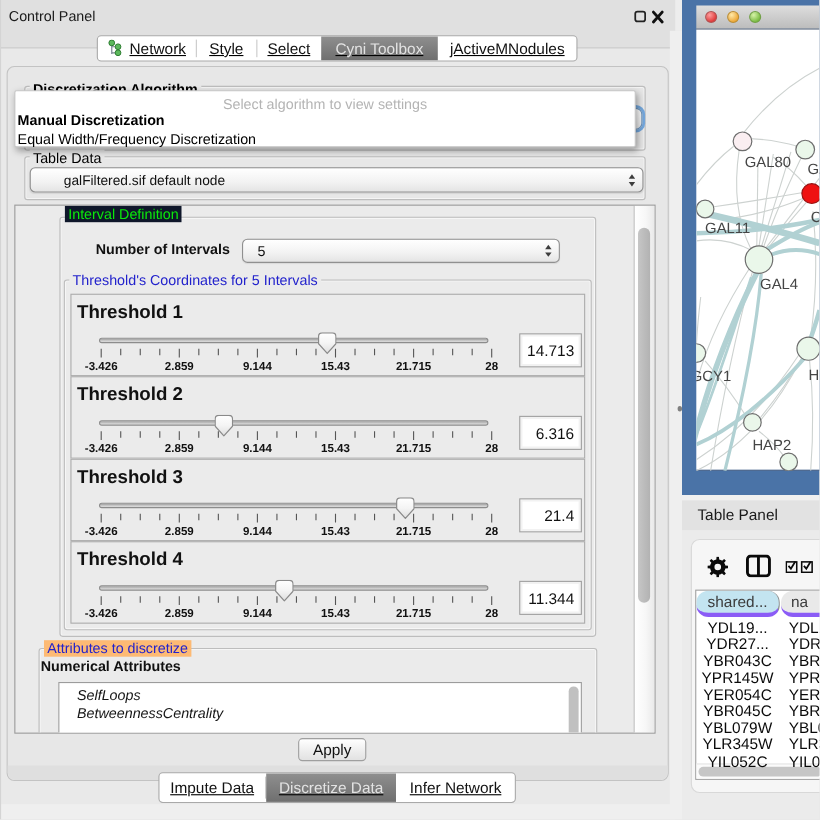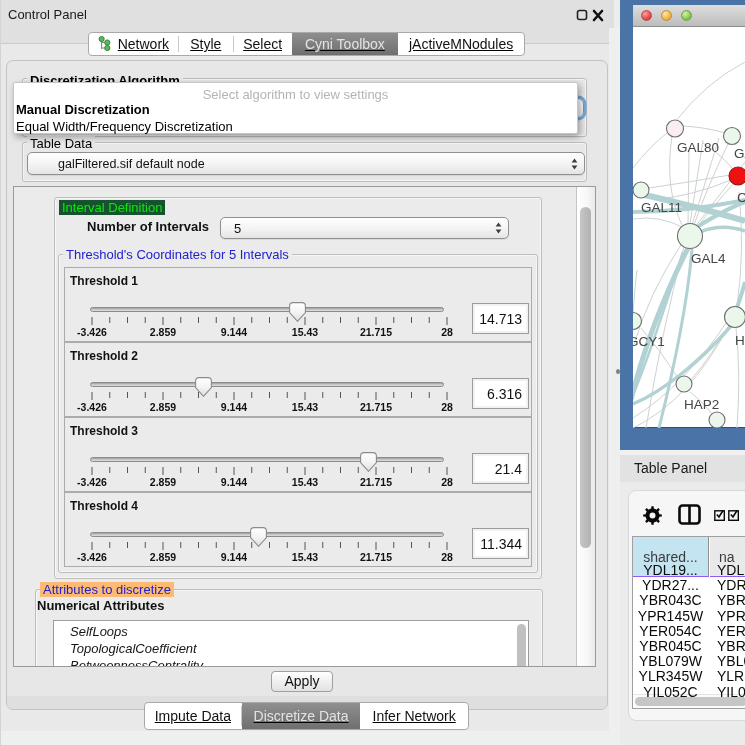--- a/index.html
+++ b/index.html
@@ -45,21 +45,21 @@
 #scrollpane { left:13px; top:186px; width:583px; height:481px; border:1px solid #9a9a9a;
   background:#ebebeb; overflow:hidden; }
 #vsb { position:absolute; right:0; top:0; width:19px; height:100%;
   background:linear-gradient(90deg,#ffffff,#f7f7f7 55%,#e9e9e9); border-left:1px solid #c4c4c4; }
 #vsb .thumb { position:absolute; left:3px; top:20px; width:11px; height:341px;
   border-radius:6px; background:linear-gradient(90deg,#c6c6c6,#b2b2b2); }
 
 
 .thp { position:absolute; left:50px; width:468px; height:75px; border:1px solid #ababab;
   background:#ebebeb; }
-.thp .lbl { position:absolute; left:5px; top:6px; font-size:12px; font-weight:bold; color:#111; }
+.thp .lbl { position:absolute; left:5px; top:6px; font-size:17px; font-weight:bold; color:#111; }
 .track { position:absolute; left:25px; top:39px; width:354px; height:5px; border-radius:3px;
   background:linear-gradient(#9d9d9d,#c9c9c9 55%,#dedede); border:1px solid #8c8c8c; }
 .sthumb { position:absolute; top:34px; width:17px; height:20px; }
 .valbox { position:absolute; left:407px; top:35px; width:57px; height:31px; background:#fff;
   border:1px solid #9c9c9c; box-shadow:inset 0 0 0 2px #f2f2f2; }
 .valbox span { position:absolute; right:6px; top:50%; transform:translateY(-50%);
   font-size:14px; color:#111; }
 
 
 #attrlist { position:absolute; left:39px; top:433px; width:476px; height:86px;
@@ -82,23 +82,23 @@
   border-bottom:1px solid #2d4d7b; }
 
 #tpstrip { left:620px; top:455px; width:125px; height:27px; background:#e2e2e2; }
 #tpstrip .t { position:absolute; left:14px; top:5px; font-size:14px; color:#1a1a1a; }
 #tablepanel { left:628px; top:490px; width:125px; height:231px; background:#f6f6f6;
   border:1px solid #d8d8d8; border-radius:8px; }
 
 
 #tbl { position:absolute; left:3px; top:45px; width:122px; height:173px; background:#fff;
   border:1px solid #9f9f9f; overflow:hidden; }
-#tbl .hdr { position:absolute; top:0; height:40px; border-right:1px solid #8f8f8f;
-  border-bottom:1px solid #8b5cf6; font-size:14px; color:#3c3c3c;
-  display:flex; align-items:center; justify-content:center; }
+#tbl .hdr { position:absolute; top:0; height:24px; border-right:1px solid #8f8f8f;
+  border-bottom:4px solid #8b5cf6; font-size:14px; color:#3c3c3c;
+  display:flex; align-items:center; justify-content:center;border-radius:11px; }
 #tbl .row { position:absolute; width:200px; font-size:14px; color:#0a0a0a; }
 #tbl .c1 { position:absolute; left:0; width:75px; text-align:center; }
 #tbl .c2 { position:absolute; left:84px; }
 #hsb { position:absolute; left:0; bottom:0; width:100%; height:14px; background:#fbfbfb;
   border-top:1px solid #e4e4e4; }
 #hsb .thumb { position:absolute; left:2px; top:2px; width:112px; height:9px;
   background:#c6c6c6; border-radius:5px; }
 </style>
 </head>
 <body>
@@ -153,21 +153,21 @@
        border:1px solid #c6c6c6;border-radius:2px;box-shadow:2px 3px 7px rgba(0,0,0,0.35)">
     <div style="position:absolute;left:0;top:4px;width:100%;text-align:center;
          font-size:13px;color:#b4b4b4">Select algorithm to view settings</div>
     <div style="position:absolute;left:2px;top:19px;font-size:13px;font-weight:bold;color:#000">Manual Discretization</div>
     <div style="position:absolute;left:2px;top:36px;font-size:13px;color:#000">Equal Width/Frequency Discretization</div>
   </div>
 
   <div id="scrollpane" class="abs">
 
     <div class="group" style="left:39.5px;top:10px;width:488px;height:382px"></div>
-    <div class="gtitle" style="left:45px;top:13px;color:#0be80b;background:#14532d">Interval Definition</div>
+    <div class="gtitle" style="left:45px;top:0;color:#0be80b;background:#0f172a">Interval Definition</div>
     <div class="abs" style="left:73px;top:32px;font-size:13px;font-weight:bold;color:#111">Number of Intervals</div>
     <div class="combo" style="left:206px;top:30px;width:289px;height:22px">
       <span class="ct" style="left:13px">5</span>
       <svg class="ar" style="right:6px" width="7" height="12" viewBox="0 0 7 12">
         <path d="M3.5 0.5 L6.4 4.5 H0.6 Z" fill="#3d3d3d"></path>
           <path d="M3.5 11.5 L0.6 7.5 H6.4 Z" fill="#3d3d3d"></path>
       </svg>
     </div>
 
     <div class="group" style="left:44px;top:67px;width:480px;height:319px"></div>
@@ -356,21 +356,20 @@
         <div class="valbox">
           <span>11.344</span>
         </div>
       </div>
 
     <div class="group" style="left:21px;top:402px;width:508px;height:120px"></div>
     <div class="gtitle" style="left:26px;top:395px;color:#2222cc;background:#fdba74">Attributes to discretize</div>
     <div class="abs" style="left:23px;top:411px;font-size:13px;font-weight:bold;color:#111">Numerical Attributes</div>
     <div id="attrlist">
       <div>SelfLoops</div>
-      <div>TopologicalCoefficient</div>
       <div>BetweennessCentrality</div>
       <div class="lsb"></div>
     </div>
 
     <div id="vsb">
         <div class="thumb"></div>
       </div>
   </div>
 
   <div class="btn" style="left:271px;top:671px;width:62px;height:21px;line-height:19px;font-size:14px">Apply</div>

